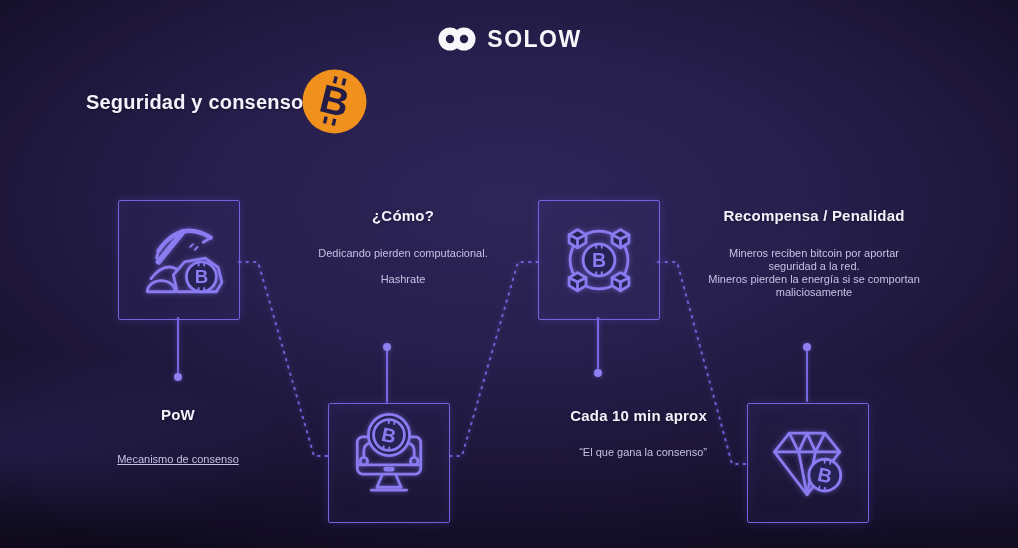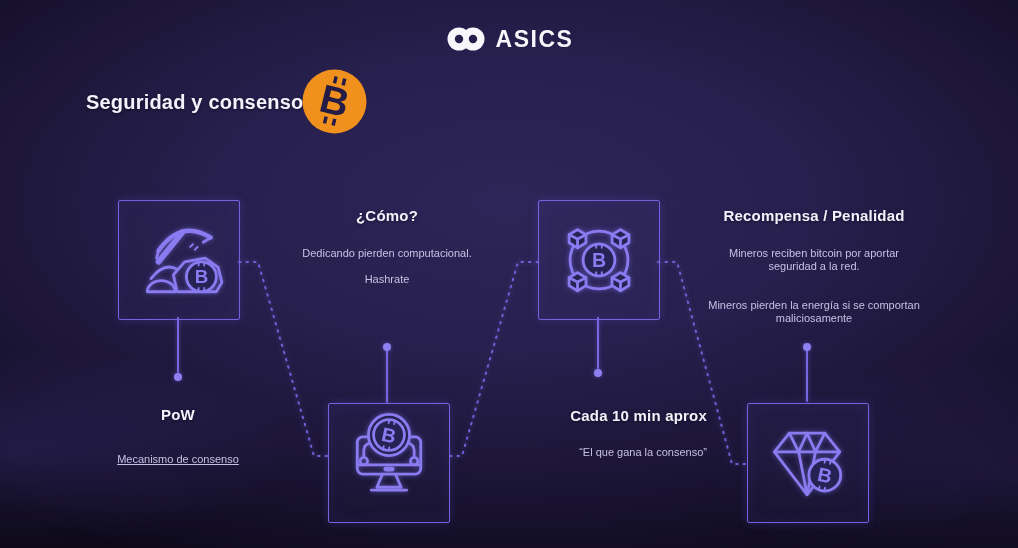--- a/index.html
+++ b/index.html
@@ -31,45 +31,45 @@
   }
   .icon-box svg { width:112px; height:112px; filter:drop-shadow(0 0 2.5px rgba(138,120,250,0.55)); }
   #box-mining   { left:118px; top:200px; }
   #box-network  { left:538px; top:200px; }
   #box-computer { left:328px; top:403px; }
   #box-diamond  { left:747px; top:403px; }
   .connectors { position:absolute; left:0; top:0; filter:drop-shadow(0 0 2px rgba(130,112,245,0.5)); }
   .col { position:absolute; text-align:center; }
   .col h3 { margin:0; font-size:15px; font-weight:800; color:#f3f1fb; letter-spacing:0.2px; text-shadow:0 1px 3px rgba(0,0,0,0.4); }
   .col p  { margin:0 auto; font-size:11px; line-height:13px; color:#c7c1e4; }
-  #col-how    { left:292px; top:207px; width:190px; }
+  #col-how    { left:308px; top:207px; width:190px; }
   #col-how .first { margin-top:23px; }
   #col-how .gap   { margin-top:13px; }
   #col-reward { left:700px; top:207px; width:228px; }
   #col-reward .p1 { margin-top:23px; max-width:185px; }
-  #col-reward .p2 { margin-top:26px; max-width:215px; }
+  #col-reward .p2 { margin-top:0; max-width:215px; }
   #col-pow    { left:108px; top:406px; width:140px; }
   #col-pow p  { margin-top:30px;text-decoration:underline; }
   #col-cada   { left:547px; top:407px; width:160px;text-align:right; }
   #col-cada p { margin-top:22px; }
   .coin-b { font-family:"Liberation Sans", sans-serif; font-weight:bold; }
 </style>
 </head>
 <body>
 
 <div class="stage">
 
   <header class="brand">
     <svg width="42" height="30" viewBox="0 0 42 30">
       <circle cx="14" cy="15" r="11.5" fill="#f7f6fb"></circle>
       <circle cx="28" cy="15" r="11.5" fill="#f7f6fb"></circle>
       <circle cx="14" cy="15" r="4.2" fill="#251e4a"></circle>
       <circle cx="28" cy="15" r="4.2" fill="#251e4a"></circle>
     </svg>
-    <span class="brand-name">ASICS</span>
+    <span class="brand-name">SOLOW</span>
   </header>
 
   <h1 class="page-title">Seguridad y consenso</h1>
   <svg class="btc-badge" viewBox="0 0 66 66">
     <circle cx="33" cy="33" r="32.5" fill="#f0901d"></circle>
     <g transform="rotate(14 33 33)" fill="#241c47" stroke="#241c47">
       <text x="33" y="46" text-anchor="middle" font-size="40" font-weight="800" stroke="none" class="coin-b">B</text>
       <line x1="28.5" y1="8" x2="28.5" y2="15" stroke-width="3.5"></line>
       <line x1="37.5" y1="8" x2="37.5" y2="15" stroke-width="3.5"></line>
       <line x1="28.5" y1="50" x2="28.5" y2="57" stroke-width="3.5"></line>

